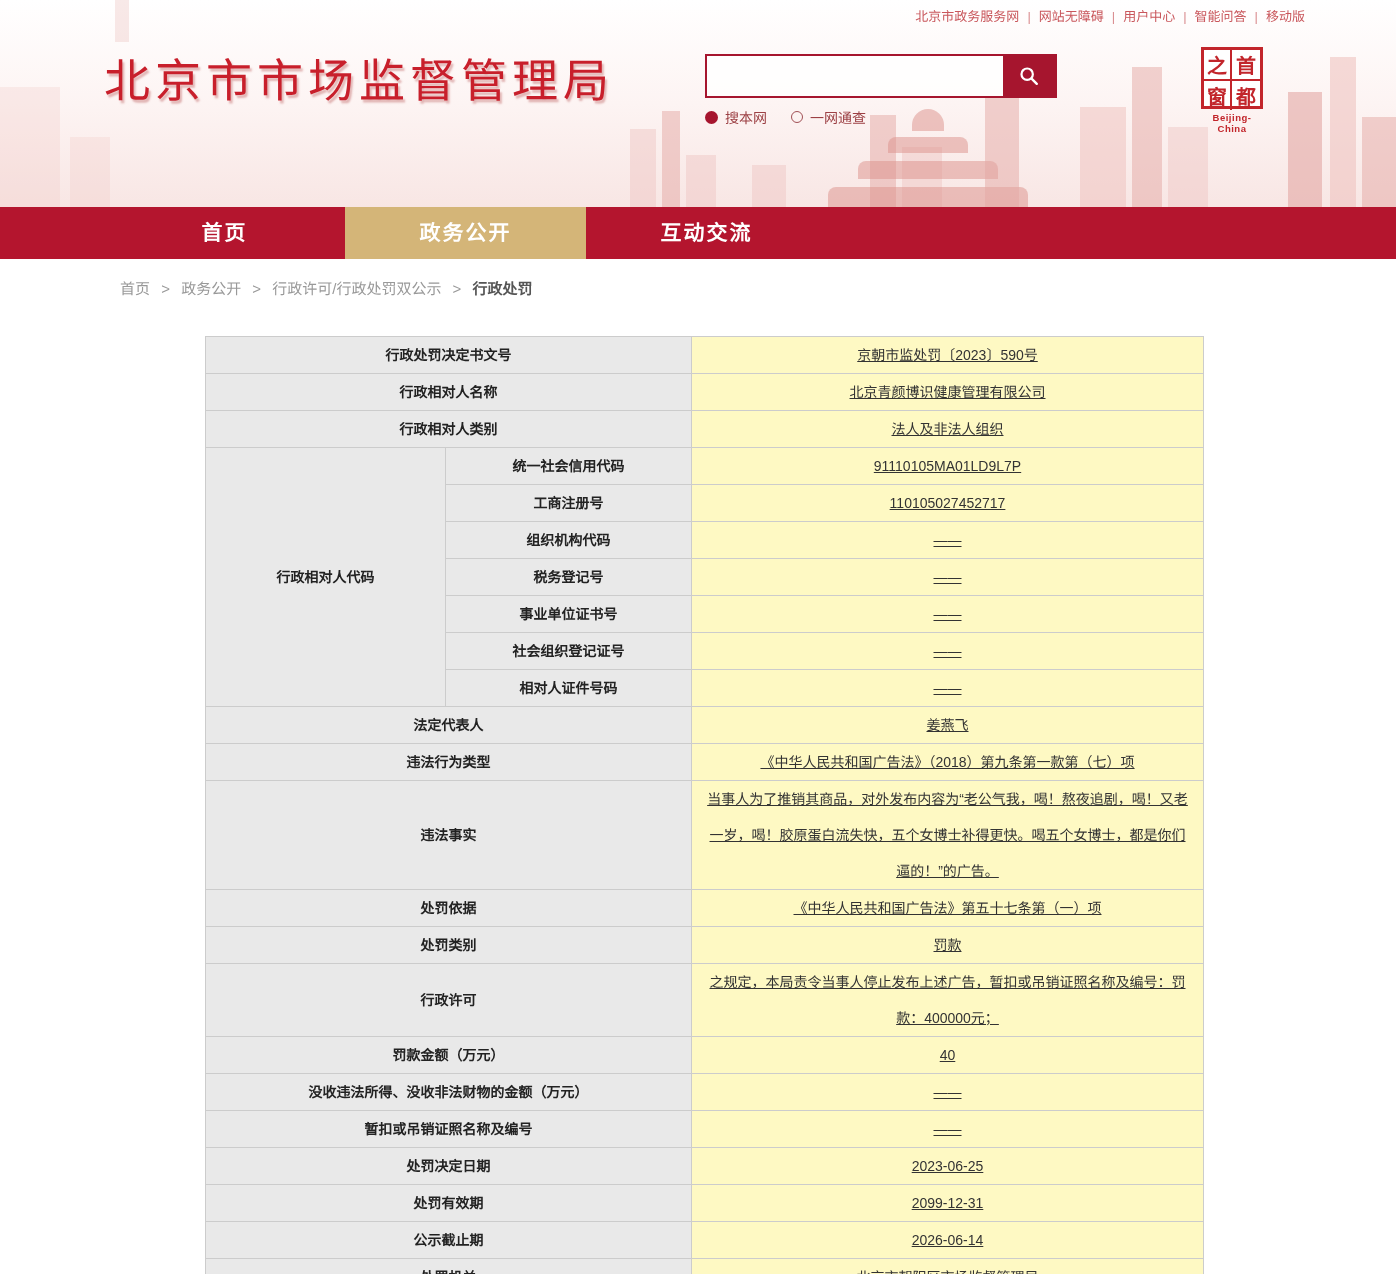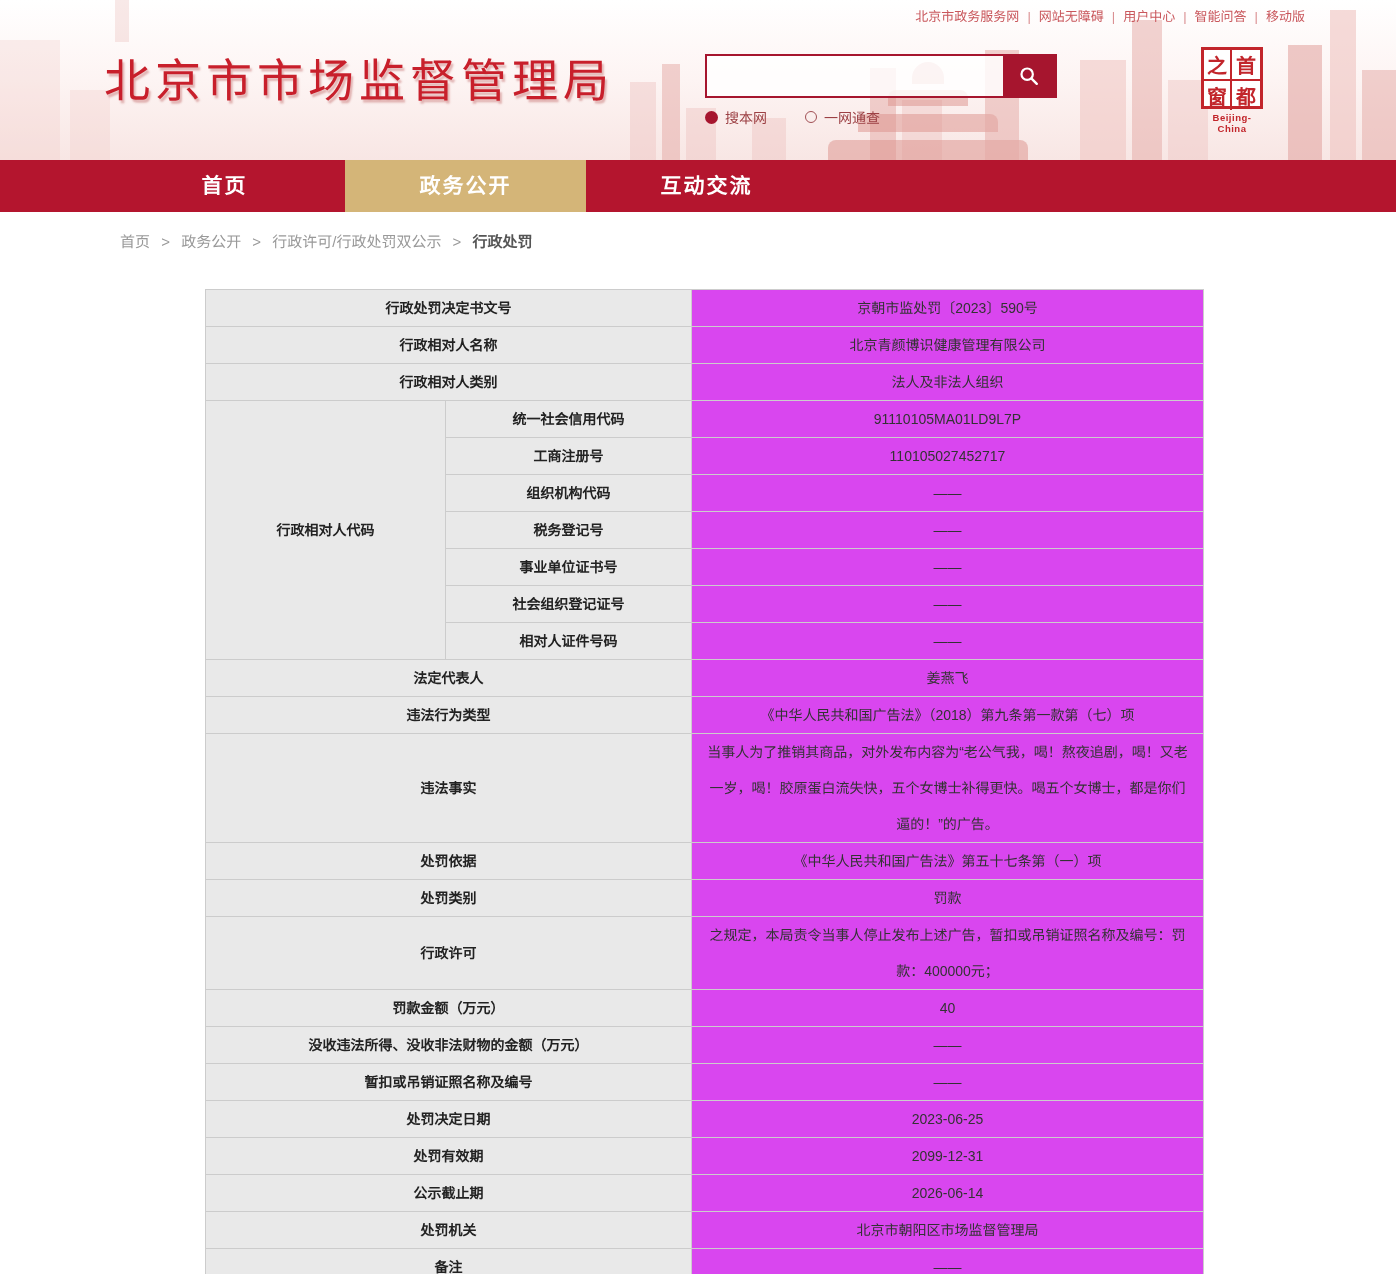--- a/index.html
+++ b/index.html
@@ -9,21 +9,21 @@
     background: #ffffff;
     color: #333;
     min-height: 1274px;
     position: relative;
     overflow: hidden;
   }
 
   
   .header {
     position: relative;
-    height: 160px;
+    height: 207px;
     background: linear-gradient(180deg, #ffffff 0%, #fdf4f3 50%, #f8e6e4 100%);
     overflow: hidden;
   }
   .skyline { position:absolute; inset:0; pointer-events:none; }
   .bld { position:absolute; bottom:0; background:#eec3c0; opacity:.45; }
   .bld.dark { background:#e3a7a3; opacity:.5; }
   .bld.faint { opacity:.25; }
   .temple-tier { position:absolute; background:#dc8f89; opacity:.5; border-radius:8px 8px 0 0; }
 
   .top-links {
@@ -48,21 +48,21 @@
   }
   .search-input {
     flex: 1; border: none; outline: none; background: transparent;
     font-size: 15px; padding: 0 10px; color: #333;
     font-family: "Liberation Sans", sans-serif;
   }
   .search-btn {
     width: 52px; border: none; background: #a6152e; cursor: pointer;
     display: flex; align-items: center; justify-content: center;
   }
-  .scope-row { display: flex; align-items: center; gap: 18px; margin-top: 9px; font-size: 14px; color: #9c4044; }
+  .scope-row { display: flex; align-items: center; gap: 4px; margin-top: 9px; font-size: 14px; color: #9c4044; }
   .scope-opt { display: flex; align-items: center; gap: 7px; cursor: pointer; margin-right: 20px; }
   .radio-dot { width: 13px; height: 13px; border-radius: 50%; background: #a6152e; }
   .radio-circle { width: 12px; height: 12px; border-radius: 50%; border: 1.5px solid #a15055; background: transparent; }
 
   .seal { position: absolute; left: 1199px; top: 47px; width: 66px; text-align: center; z-index: 5; cursor: pointer; }
   .seal-box {
     width: 62px; height: 62px; margin: 0 auto;
     border: 3px solid #c2252b; background: #fff;
     display: grid; grid-template-columns: 1fr 1fr; grid-template-rows: 1fr 1fr;
   }
@@ -107,21 +107,21 @@
   .penalty-table col.c1 { width: 240px; }
   .penalty-table col.c2 { width: 246px; }
   .penalty-table td {
     border: 1px solid #cccccc;
     height: 36px; line-height: 36px;
     text-align: center; vertical-align: middle;
     padding: 0 14px;
     word-break: break-all;
   }
   td.lbl { background: #e9e9e9; font-weight: 700; color: #222; margin-left: 48px; }
-  td.val { background: #d946ef; color: #333; }
+  td.val { background: #fef9c3; color: #333; text-decoration: underline; }
 </style>
 </head>
 <body>
 
 <div class="header">
   <div class="skyline">
     <div class="bld faint" style="left:0;width:60px;height:120px;"></div>
     <div class="bld faint" style="left:70px;width:40px;height:70px;"></div>
     <div class="bld faint dark" style="left:115px;top:0;height:42px;width:14px;bottom:auto;"></div>
     <div class="bld" style="left:630px;width:26px;height:78px;"></div>

